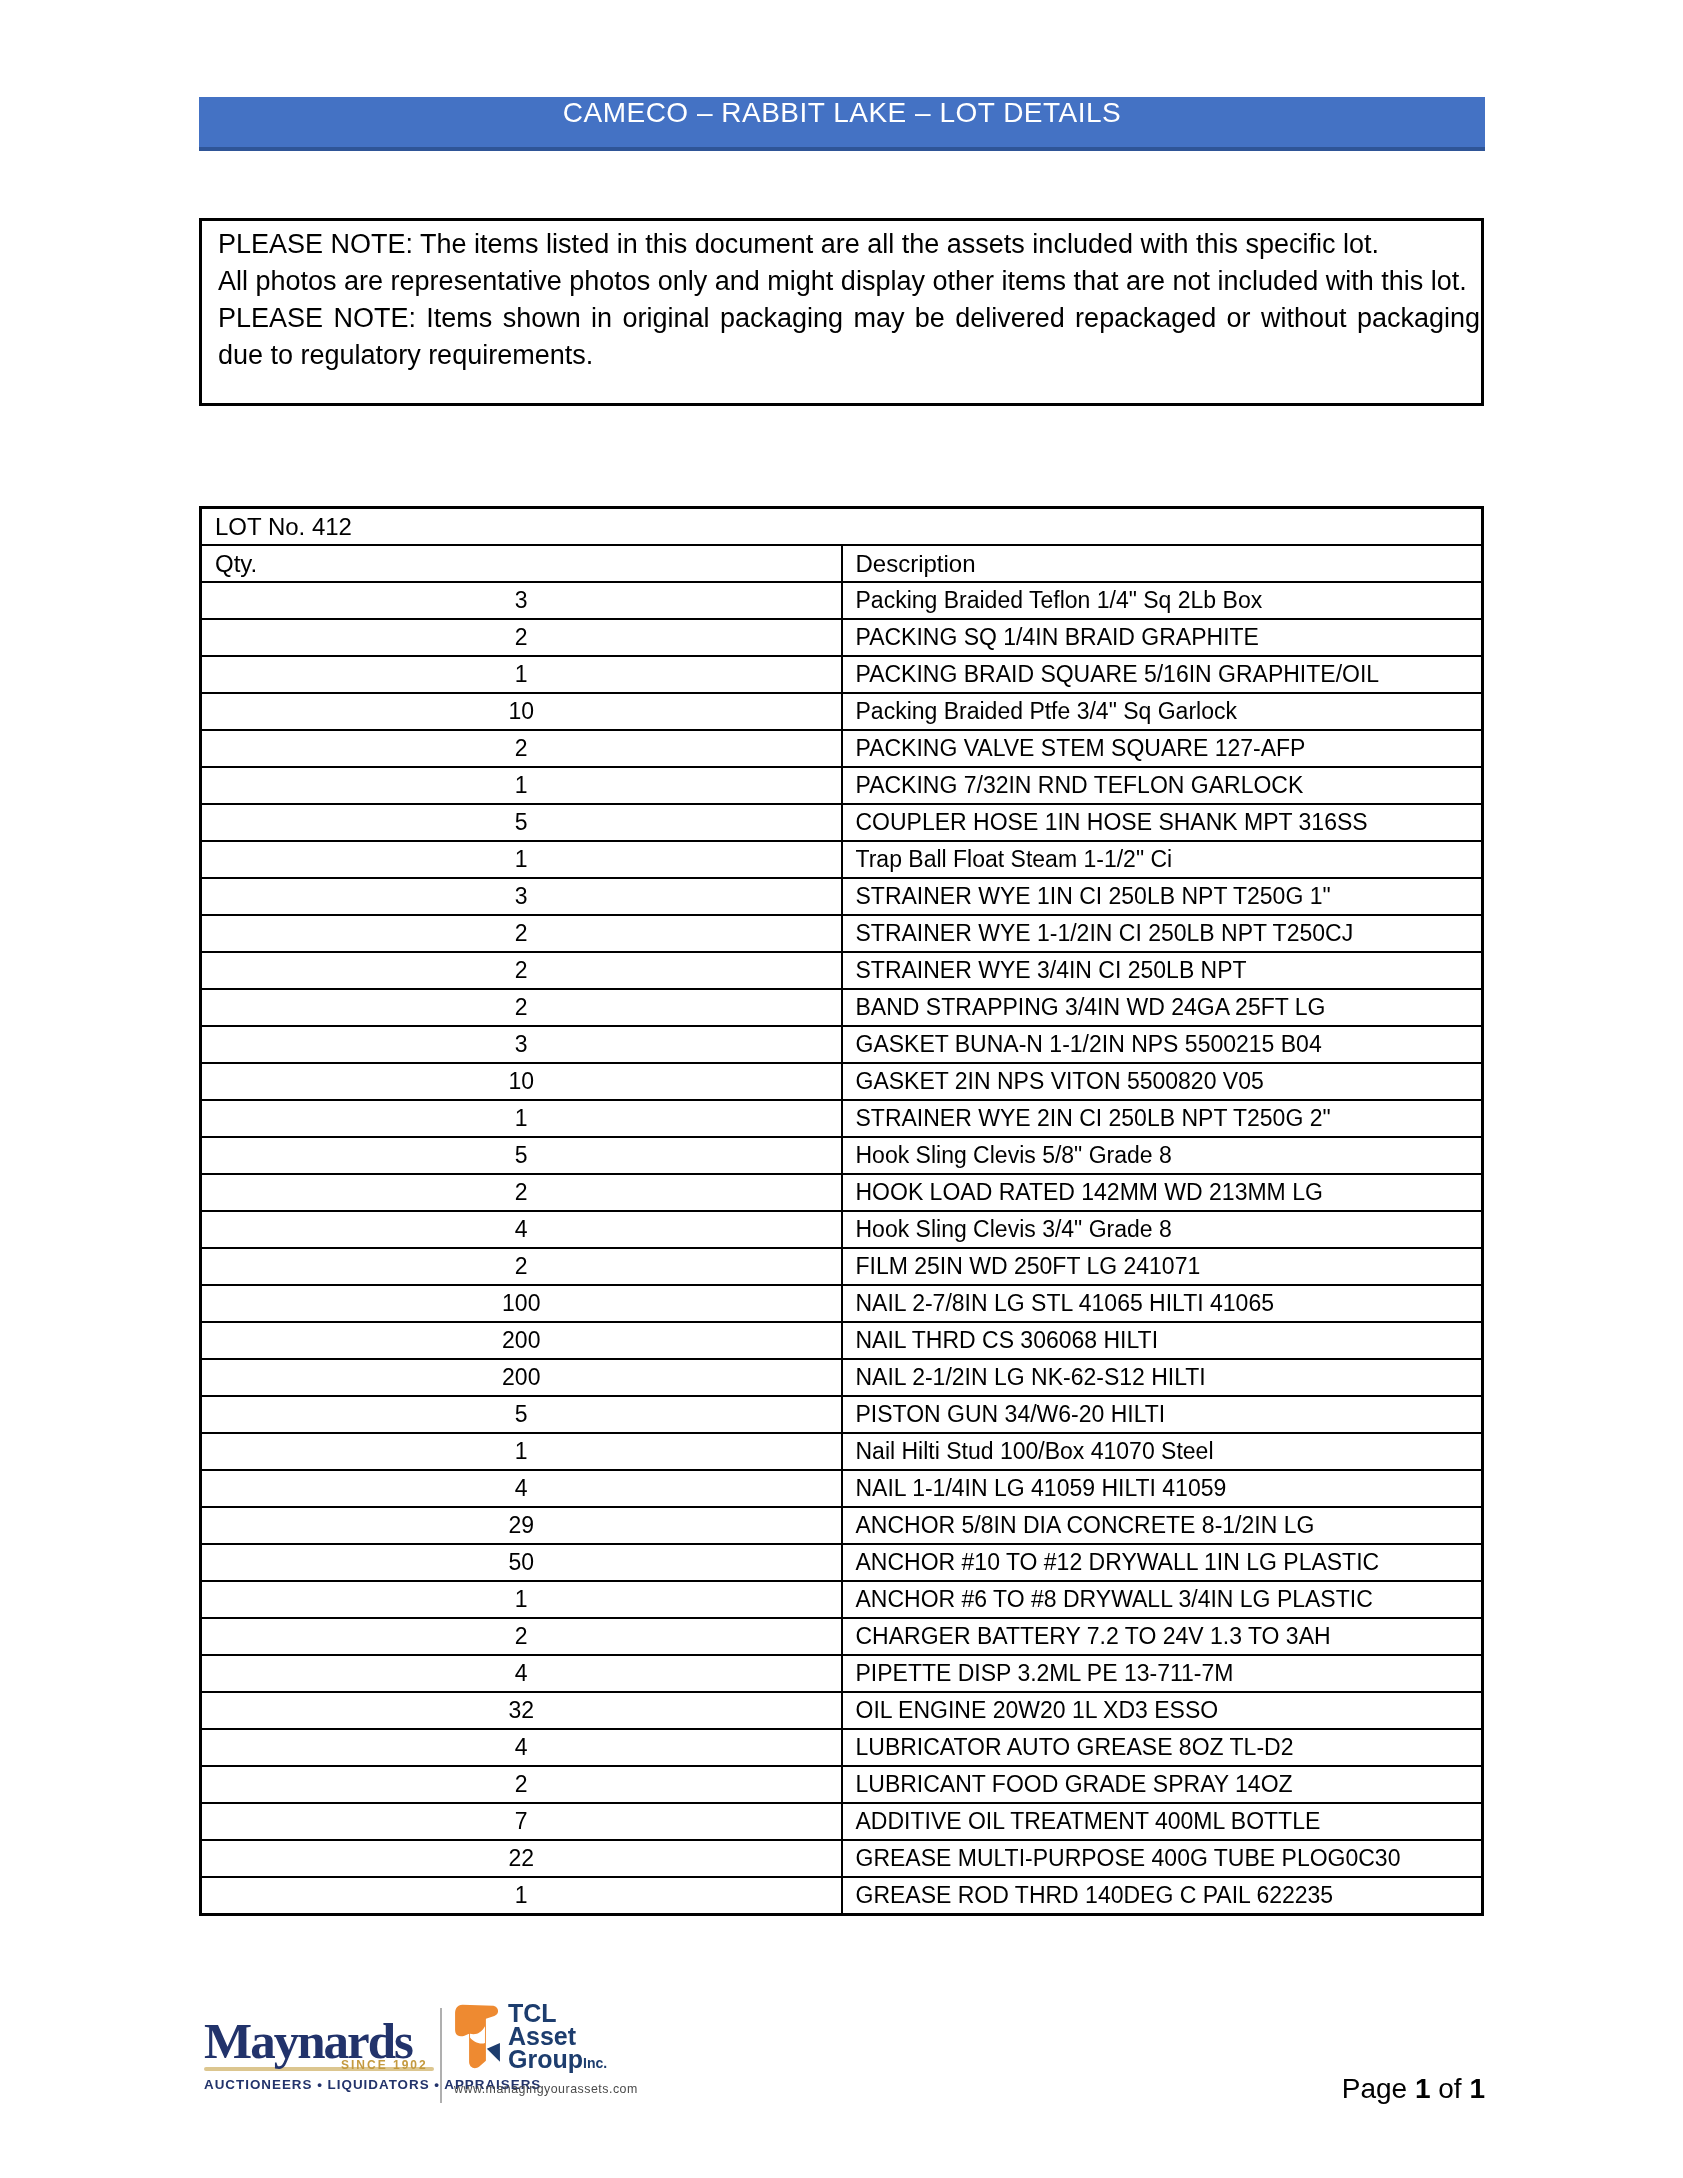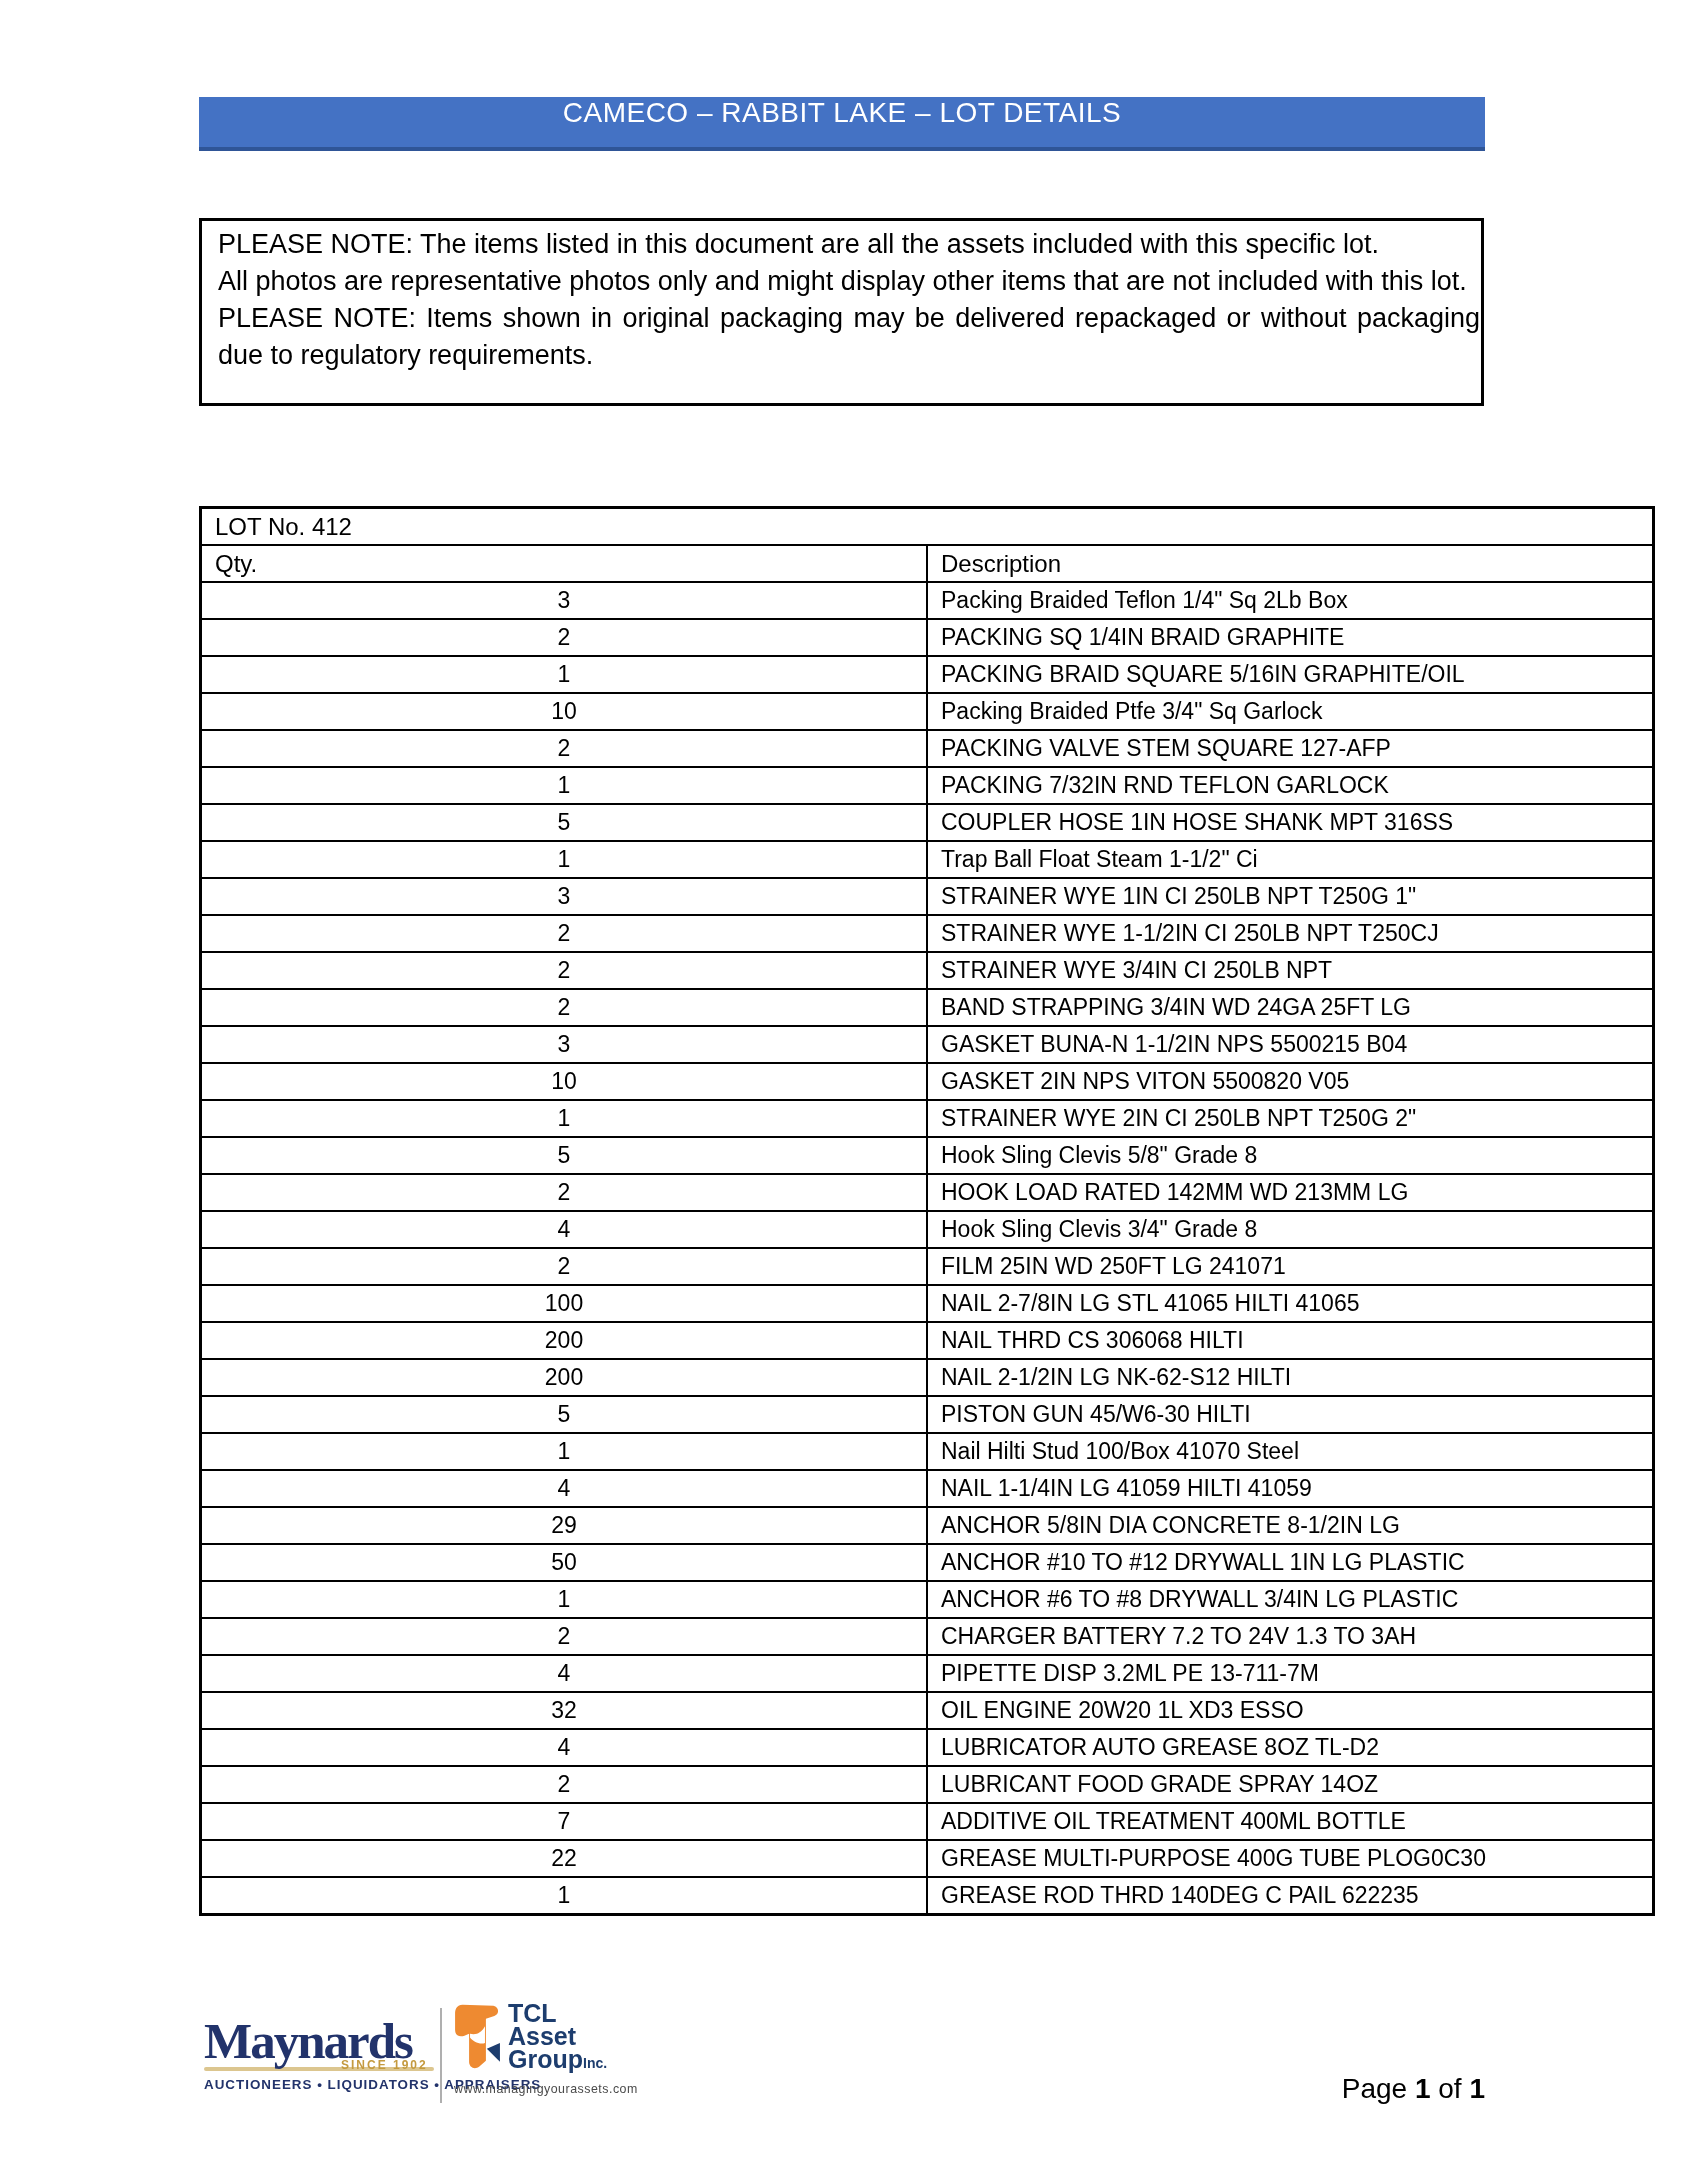--- a/index.html
+++ b/index.html
@@ -19,21 +19,21 @@
   .notice-box{
     position:absolute;left:199px;top:218px;width:1285px;height:188px;
     border:3px solid #000;box-sizing:border-box;
     padding:5px 1px 0 16px;font-size:27px;line-height:37px;
   }
   .notice-box p{margin:0;}
   .notice-box p.justify{text-align:justify;}
 
   
   .lot-table{
-    position:absolute;left:199px;top:506px;width:1456px;
+    position:absolute;left:199px;top:506px;width:1285px;
     border-collapse:collapse;table-layout:fixed;font-size:23px;
   }
   .lot-table th,.lot-table td{
     border:2px solid #000;height:35px;padding:0;vertical-align:middle;
     font-weight:normal;overflow:hidden;white-space:nowrap;
   }
   .lot-table{border:3px solid #000;}
   .lot-table .qty-colw{width:188px;}
   .lot-table th{text-align:left;font-size:24px;}
   .lot-table th.pad, .lot-table td.desc-cell{padding-left:13px;}
@@ -174,21 +174,21 @@
         <tr>
           <td class="qty-cell">200</td>
           <td class="desc-cell">NAIL THRD CS 306068 HILTI</td>
         </tr>
         <tr>
           <td class="qty-cell">200</td>
           <td class="desc-cell">NAIL 2-1/2IN LG NK-62-S12 HILTI</td>
         </tr>
         <tr>
           <td class="qty-cell">5</td>
-          <td class="desc-cell">PISTON GUN 45/W6-30 HILTI</td>
+          <td class="desc-cell">PISTON GUN 34/W6-20 HILTI</td>
         </tr>
         <tr>
           <td class="qty-cell">1</td>
           <td class="desc-cell">Nail Hilti Stud 100/Box 41070 Steel</td>
         </tr>
         <tr>
           <td class="qty-cell">4</td>
           <td class="desc-cell">NAIL 1-1/4IN LG 41059 HILTI 41059</td>
         </tr>
         <tr>

